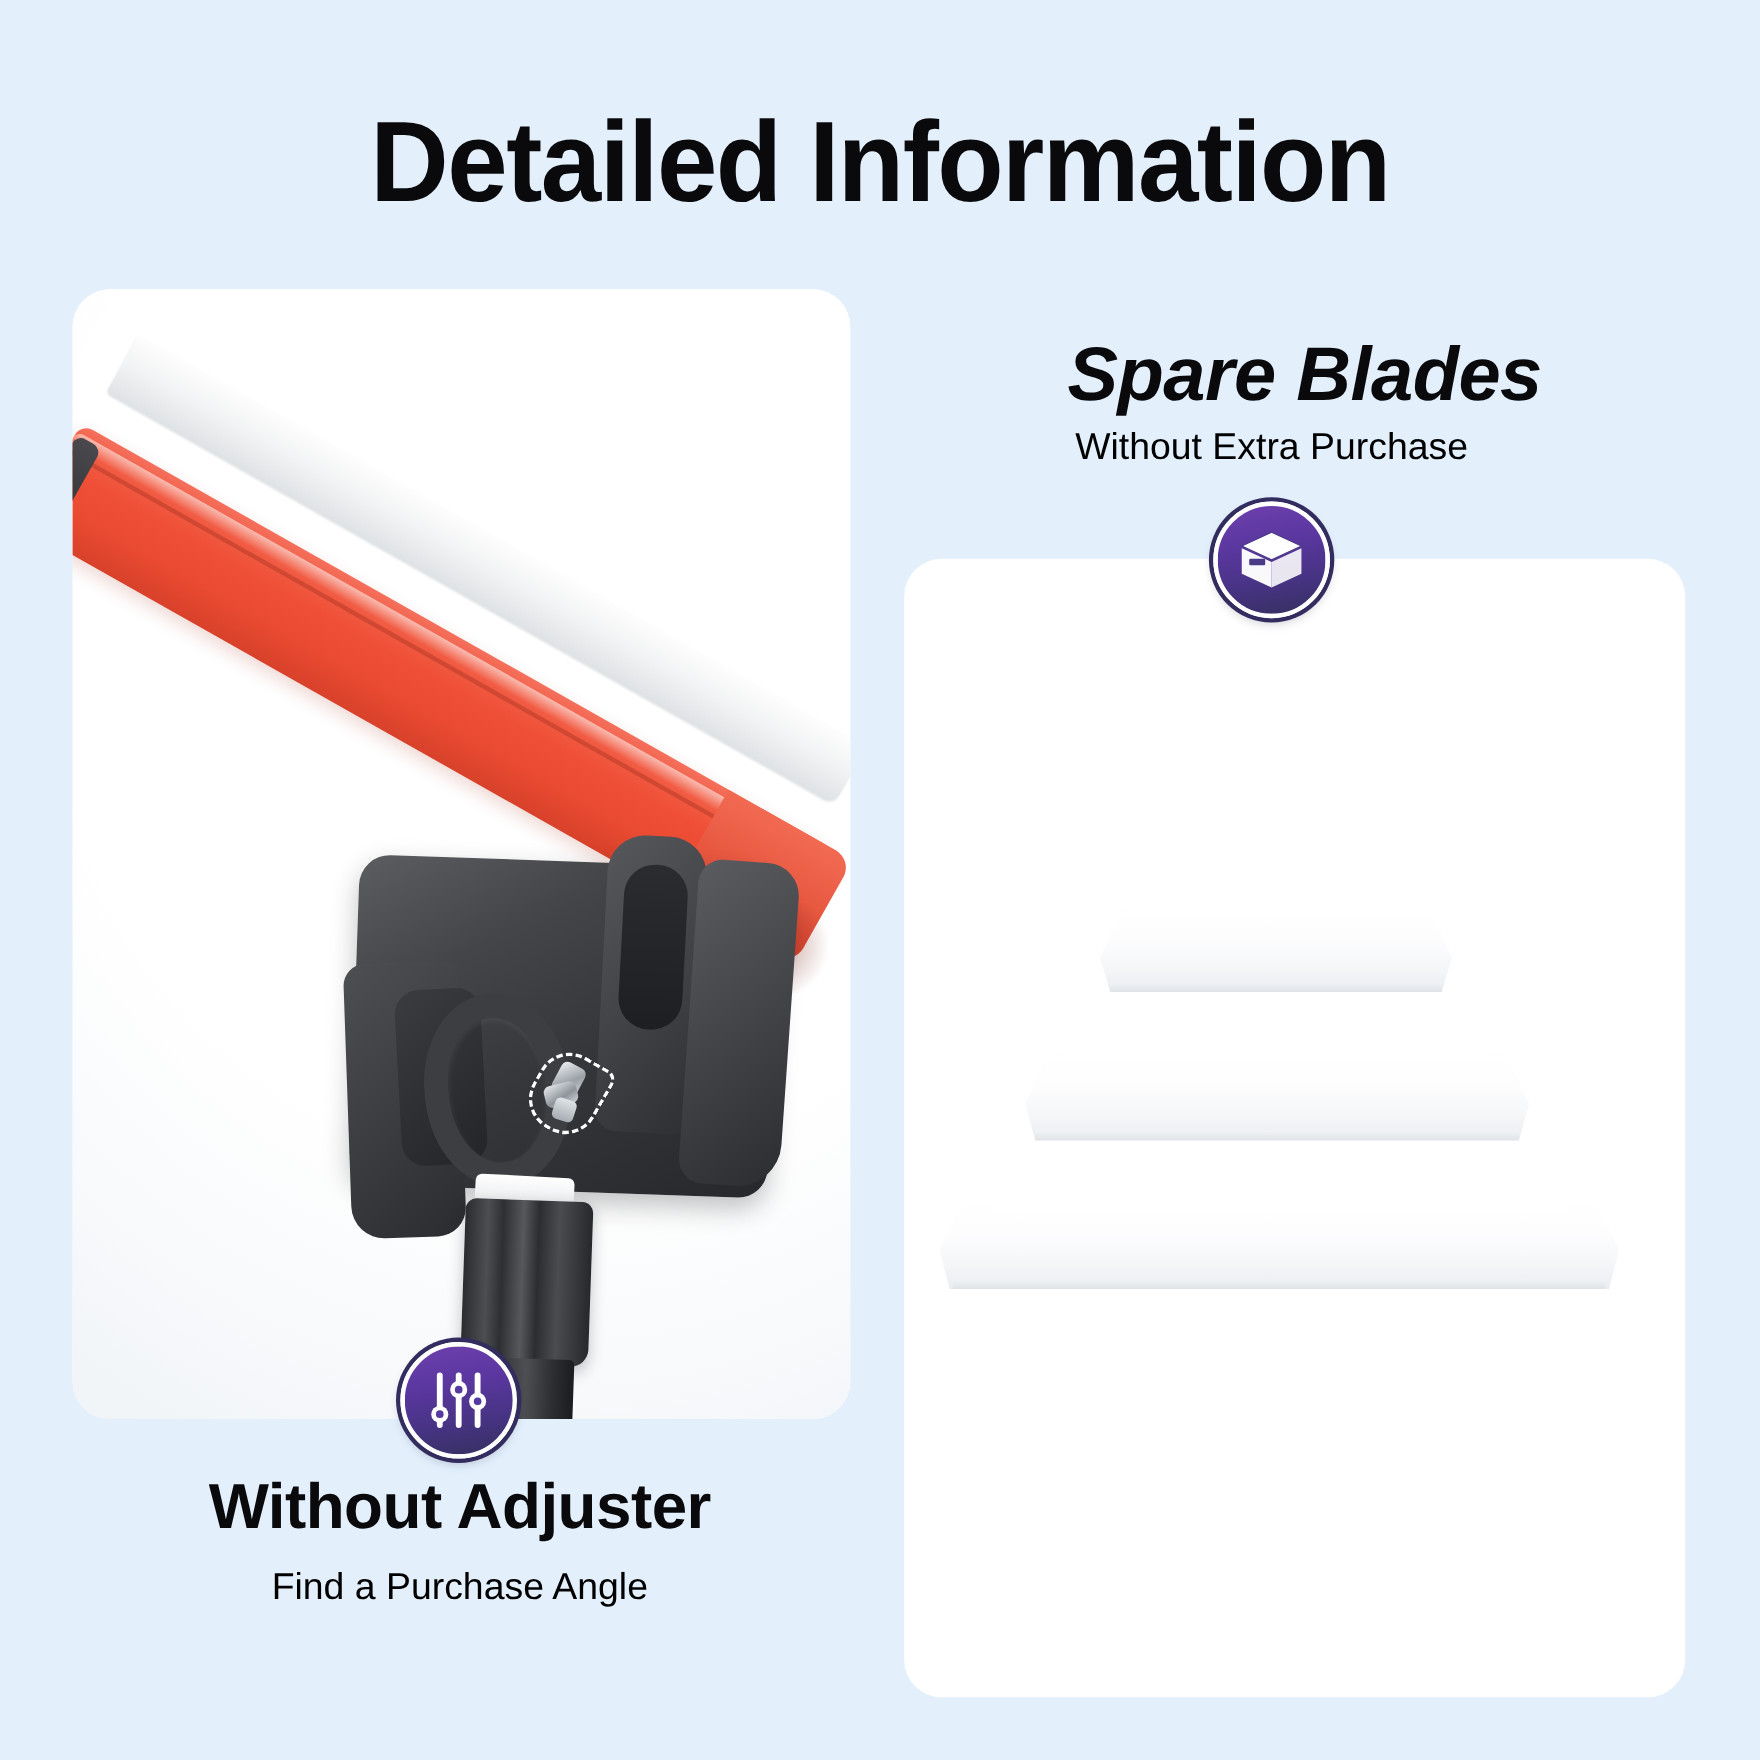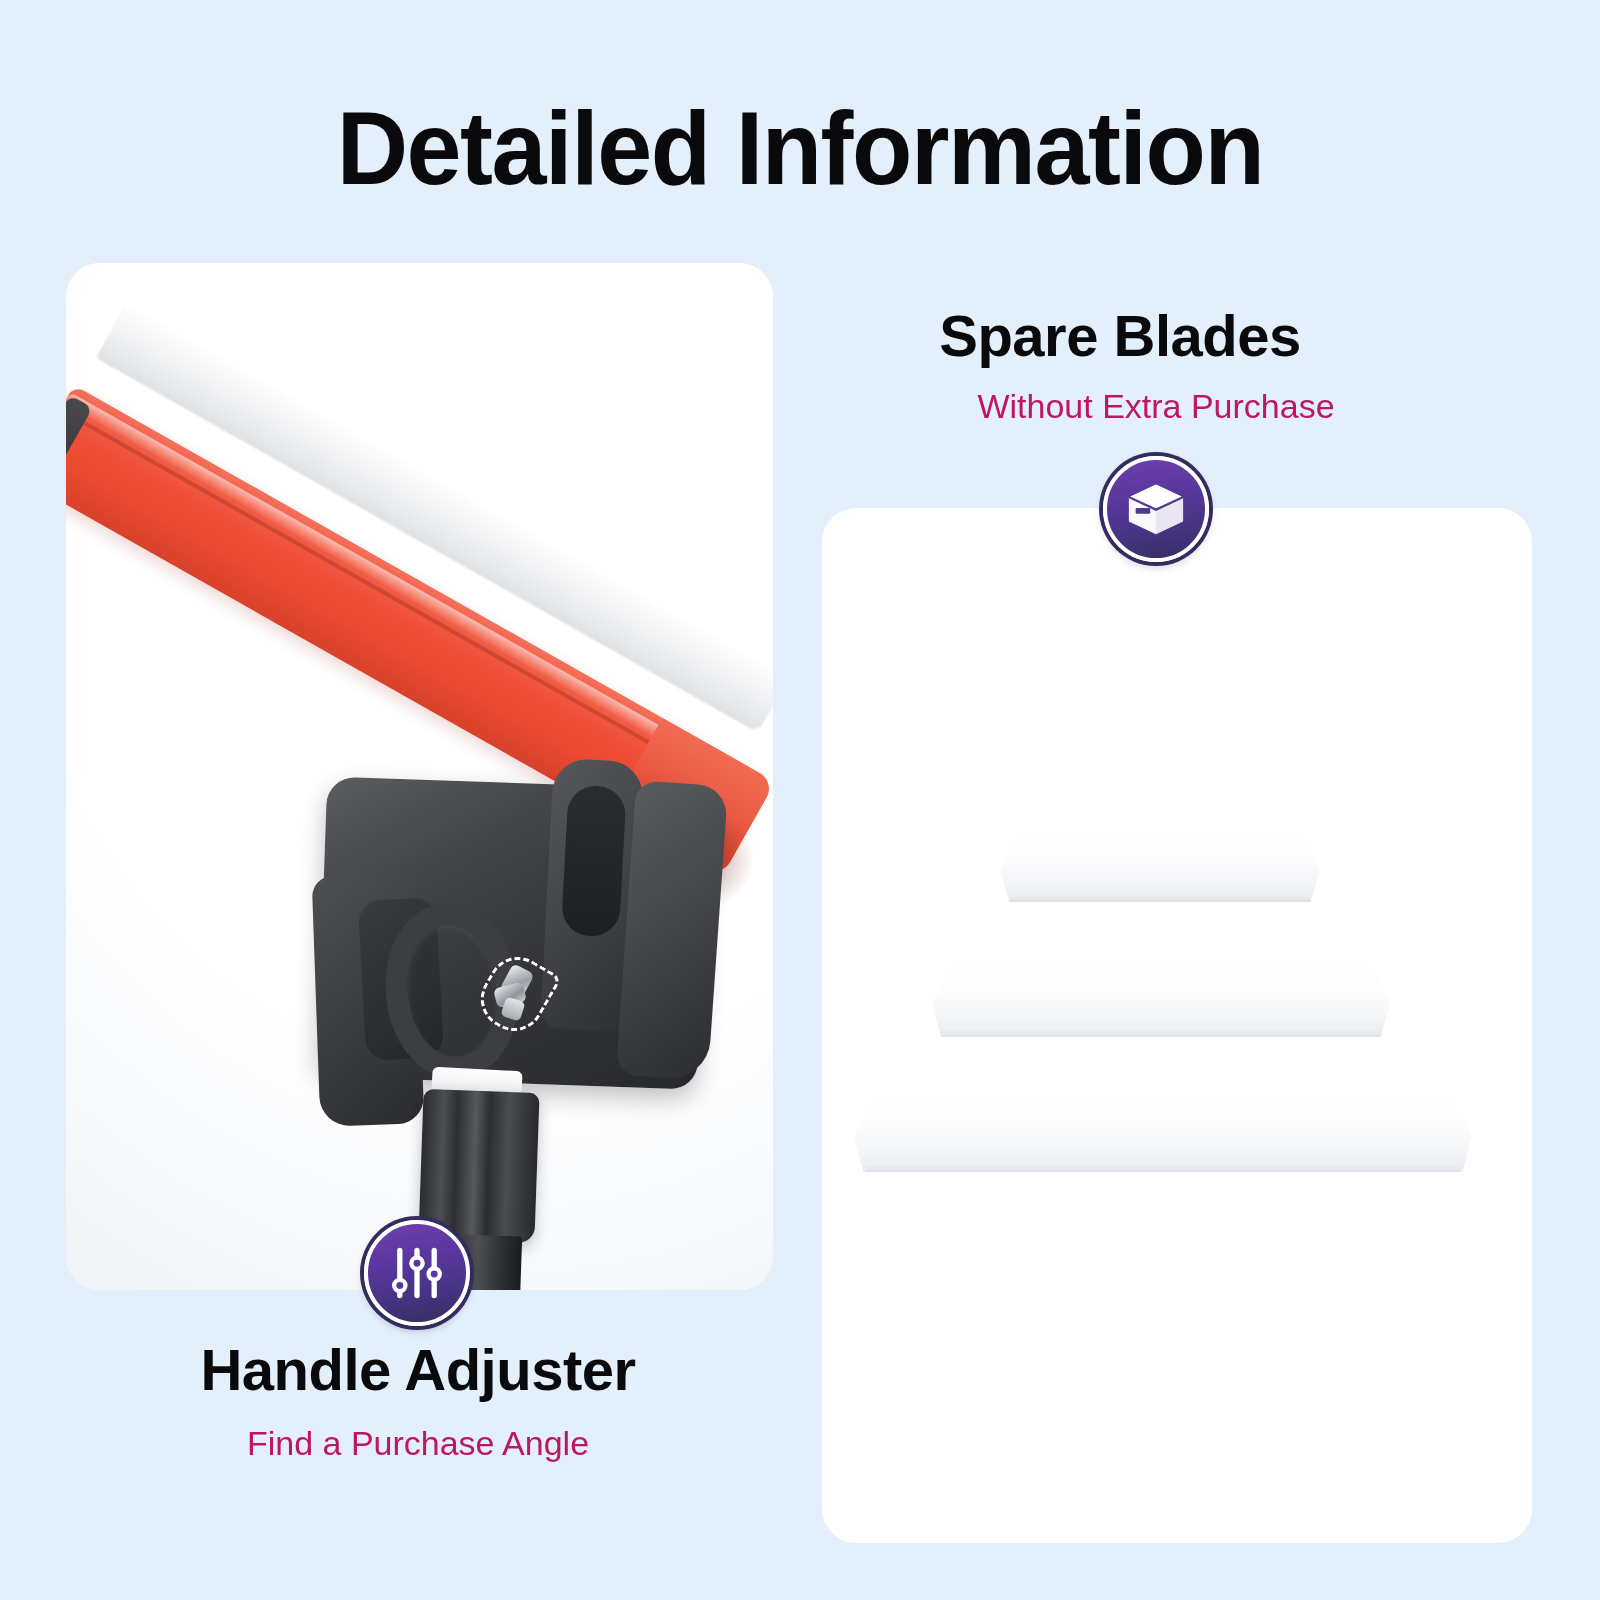--- a/index.html
+++ b/index.html
@@ -295,28 +295,29 @@
     text-align:center;
     font-weight:bold;
     color:#0a0a0c;
     line-height:1.02;
     white-space:nowrap;
     letter-spacing:-0.5px;
   }
   .feat-sub {
     position:absolute;
     text-align:center;
-    color:#be185d;
+    color:#000000;
     line-height:1.1;
     white-space:nowrap;
   }
 
   #spare-blades-title {
-    left:770px; top:306px; width:700px;
-    font-size:58px;
+    left:836px; top:306px; width:700px;
+    font-size:69px;
+    font-style:italic;
   }
   #spare-blades-sub {
     left:806px; top:388px; width:700px;
     font-size:34px;
   }
   #handle-adjuster-title {
     left:68px; top:1340px; width:700px;
     font-size:58px;
   }
   #handle-adjuster-sub {
@@ -409,16 +410,16 @@
       <rect x="29.25" y="6" width="5.5" height="52" rx="2.75" fill="#ffffff"></rect>
       <circle cx="32" cy="22" r="8" fill="#ffffff"></circle>
       <circle cx="32" cy="22" r="3.6" fill="#5538a0"></circle>
 
       <rect x="47" y="6" width="5.5" height="52" rx="2.75" fill="#ffffff"></rect>
       <circle cx="49.75" cy="33" r="8" fill="#ffffff"></circle>
       <circle cx="49.75" cy="33" r="3.6" fill="#5538a0"></circle>
     </svg>
   </div>
 
-  <div class="feat-title" id="handle-adjuster-title">Handle Adjuster</div>
+  <div class="feat-title" id="handle-adjuster-title">Without Adjuster</div>
   <div class="feat-sub" id="handle-adjuster-sub">Find a Purchase Angle</div>
 
 </div>
 
 </body></html>

